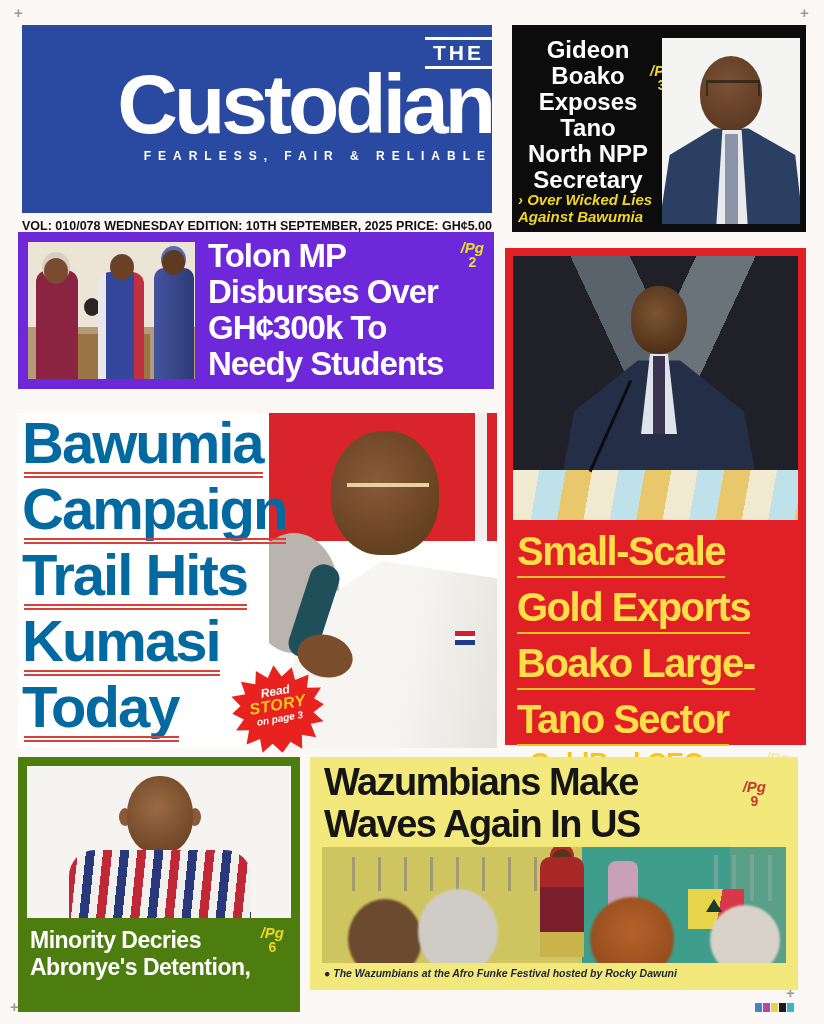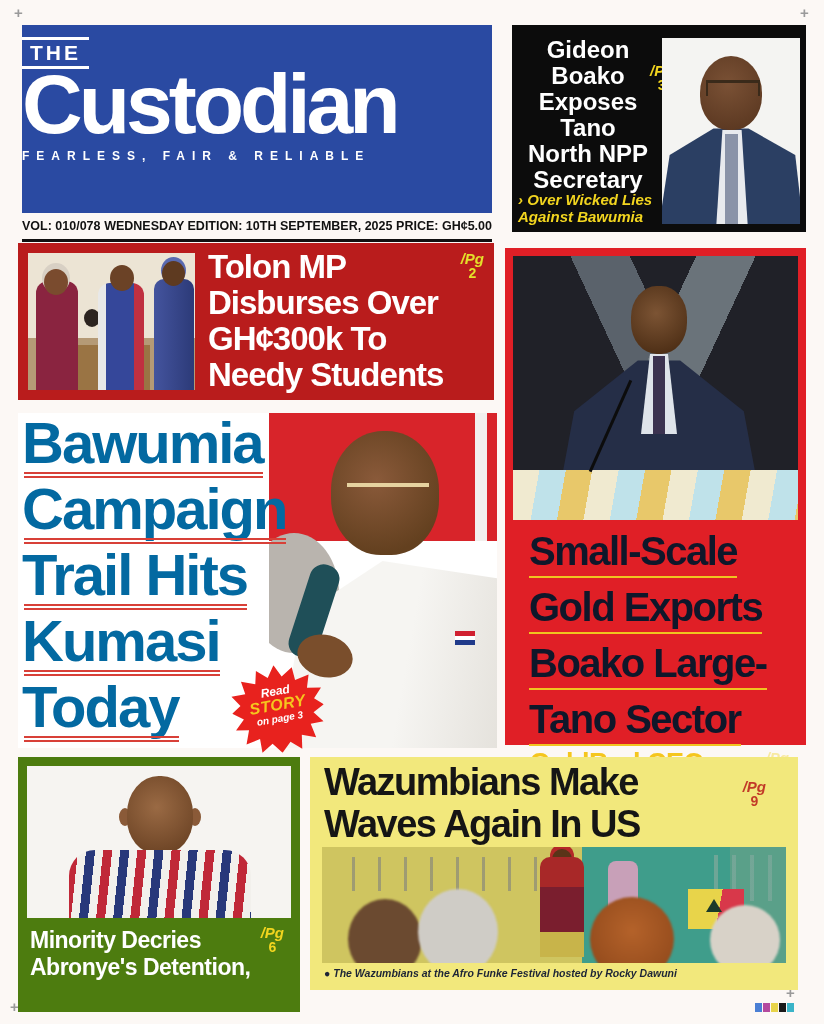--- a/index.html
+++ b/index.html
@@ -2,21 +2,21 @@
 <html><head>
 <meta charset="utf-8">
 <style>
   html,body{margin:0;padding:0;}
   body{font-family:"Liberation Sans", sans-serif; background:#e8e4e0;}
   #page{position:relative;width:824px;height:1024px;background:#fcf8f5;overflow:hidden;}
   .abs{position:absolute;}
   .crop{position:absolute;color:#9a9a9a;font-size:15px;font-weight:bold;}
 
   
-  #masthead{left:22px;top:25px;width:470px;height:188px;background:#2a4aa2;color:#fff;text-align:left;}
+  #masthead{left:22px;top:25px;width:470px;height:188px;background:#2a4aa2;color:#fff;text-align:right;}
   #masthead .the{display:inline-block;margin-top:12px;font-size:21px;font-weight:bold;letter-spacing:3px;
     border-top:3px solid #fff;border-bottom:3px solid #fff;padding:1px 8px;}
   #masthead .title{font-size:84px;font-weight:bold;letter-spacing:-4px;line-height:86px;margin-top:-8px;}
   #masthead .tagline{font-size:12px;font-weight:bold;letter-spacing:7px;margin-top:2px;}
   #infobar{left:22px;top:213px;width:470px;height:25px;display:flex;justify-content:space-between;align-items:center;
     font-size:12.5px;font-weight:bold;color:#111;}
   #inforule{left:22px;top:239px;width:470px;height:3px;background:#111;}
 
   
   #gideon{left:512px;top:25px;width:294px;height:207px;background:#0c0c0c;color:#fff;}
@@ -38,21 +38,21 @@
     background:radial-gradient(circle at 45% 38%,#7a5135,#55331d);}
   .g-suit{position:absolute;left:-4px;top:84px;width:146px;height:110px;
     clip-path:polygon(0 100%,8% 30%,38% 6%,62% 6%,94% 30%,100% 100%);background:#2b3f63;}
   .g-shirt{position:absolute;left:54px;top:92px;width:32px;height:100px;background:#e8eaee;
     clip-path:polygon(20% 0,80% 0,100% 100%,0 100%);}
   .g-tie{position:absolute;left:63px;top:96px;width:13px;height:92px;background:#8a93a8;}
   .g-glasses{position:absolute;left:44px;top:42px;width:50px;height:13px;border-top:3px solid #3a2a1a;
     border-left:2px solid #3a2a1a;border-right:2px solid #3a2a1a;}
 
   
-  #tolon{left:18px;top:243px;width:476px;height:157px;background:#b91c1c;}
+  #tolon{left:18px;top:232px;width:476px;height:157px;background:#6d28d9;}
   #tolon .photo{position:absolute;left:10px;top:10px;width:167px;height:137px;overflow:hidden;
     background:linear-gradient(#ece4d4 0 62%,#b59a76 62% 100%);}
   #tolon .headline{position:absolute;left:190px;top:6px;width:250px;color:#fff;font-weight:bold;
     font-size:33px;line-height:36px;letter-spacing:-1px;}
   #tolon .pgref{position:absolute;right:10px;top:8px;}
   .t-desk{position:absolute;left:44px;top:92px;width:78px;height:45px;background:#9a7444;}
   .t-aud1,.t-aud2,.t-aud3{position:absolute;top:56px;width:16px;height:18px;border-radius:50%;background:#2c2420;}
   .t-aud1{left:56px}.t-aud2{left:76px}.t-aud3{left:96px}
   .t-w{position:absolute;left:8px;top:28px;width:42px;height:110px;background:#8a2440;border-radius:12px 12px 0 0;}
   .t-wh{position:absolute;left:16px;top:16px;width:24px;height:26px;border-radius:50%;background:#7a4b2e;box-shadow:0 -4px 0 2px #d8d0c4;}
@@ -99,22 +99,22 @@
   .s-head{position:absolute;left:118px;top:30px;width:56px;height:68px;border-radius:46%;
     background:radial-gradient(circle at 45% 40%,#7c5434,#4e2f16 80%);}
   .s-suit{position:absolute;left:40px;top:94px;width:212px;height:175px;
     clip-path:polygon(0 100%,10% 35%,40% 6%,60% 6%,90% 35%,100% 100%);background:#252e47;}
   .s-shirt{position:absolute;left:128px;top:98px;width:36px;height:80px;background:#dfe4ea;clip-path:polygon(25% 0,75% 0,100% 100%,0 100%);}
   .s-tie{position:absolute;left:140px;top:100px;width:12px;height:78px;background:#3c3350;}
   .s-podium{position:absolute;left:0;top:214px;width:285px;height:50px;
     background:repeating-linear-gradient(100deg,#f0ead0 0 26px,#bfe2ea 26px 52px,#e8c86a 52px 78px);}
   .s-micline{position:absolute;left:96px;top:120px;width:3px;height:100px;background:#0c0c0c;transform:rotate(24deg);}
   #gold .headline{position:absolute;left:12px;top:282px;width:280px;}
-  .gl-line{display:inline-block;color:#0f172a;font-weight:bold;font-size:40px;line-height:43px;letter-spacing:-1.5px;
-    margin-bottom:8px;border-bottom:2px solid #f0c420;padding-bottom:3px;margin-left:12px;}
+  .gl-line{display:inline-block;color:#fde047;font-weight:bold;font-size:40px;line-height:43px;letter-spacing:-1.5px;
+    margin-bottom:8px;border-bottom:2px solid #f0c420;padding-bottom:3px;}
   #gold .kickrow{position:absolute;left:12px;top:500px;width:278px;}
   #gold .arrow{color:#f5c61e;font-weight:bold;font-size:24px;}
   #gold .kicker{color:#f5c61e;font-weight:bold;font-size:27px;letter-spacing:-0.5px;}
   #gold .pgref{position:absolute;right:6px;top:2px;color:#f8e9a0;}
 
   
   #minority{left:18px;top:757px;width:282px;height:255px;background:#4d7c0f;}
   #minority .photo{position:absolute;left:9px;top:9px;width:264px;height:152px;background:#f6f4f1;overflow:hidden;}
   .m-head{position:absolute;left:100px;top:10px;width:66px;height:78px;border-radius:48% 48% 45% 45%;
     background:radial-gradient(circle at 45% 40%,#9a6a44,#6e4526 78%);}

